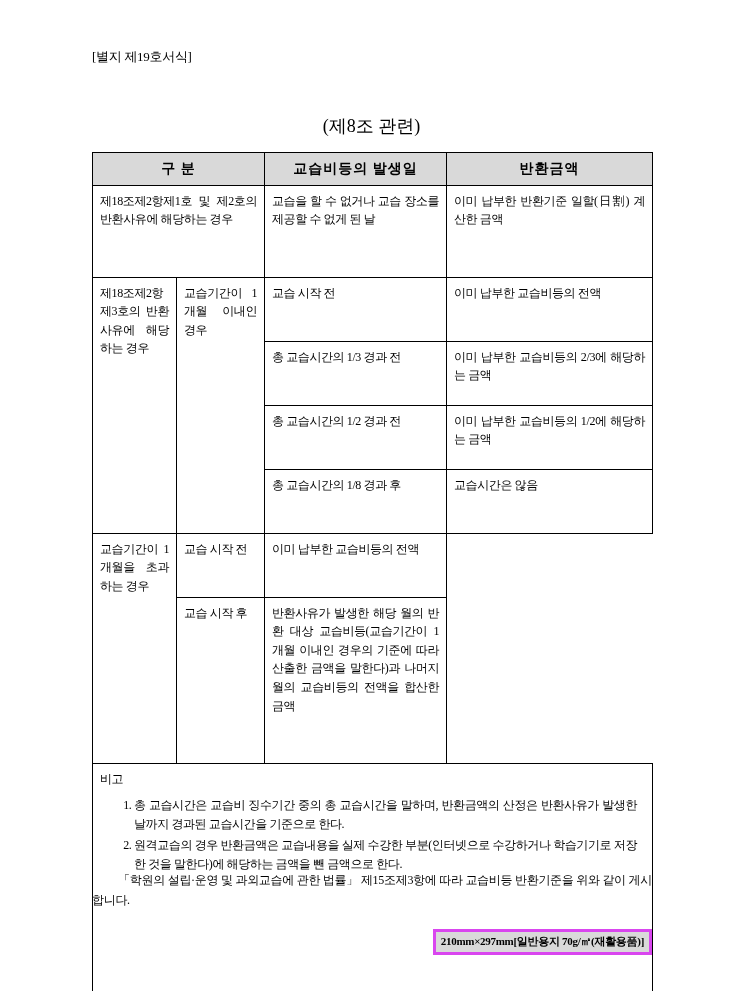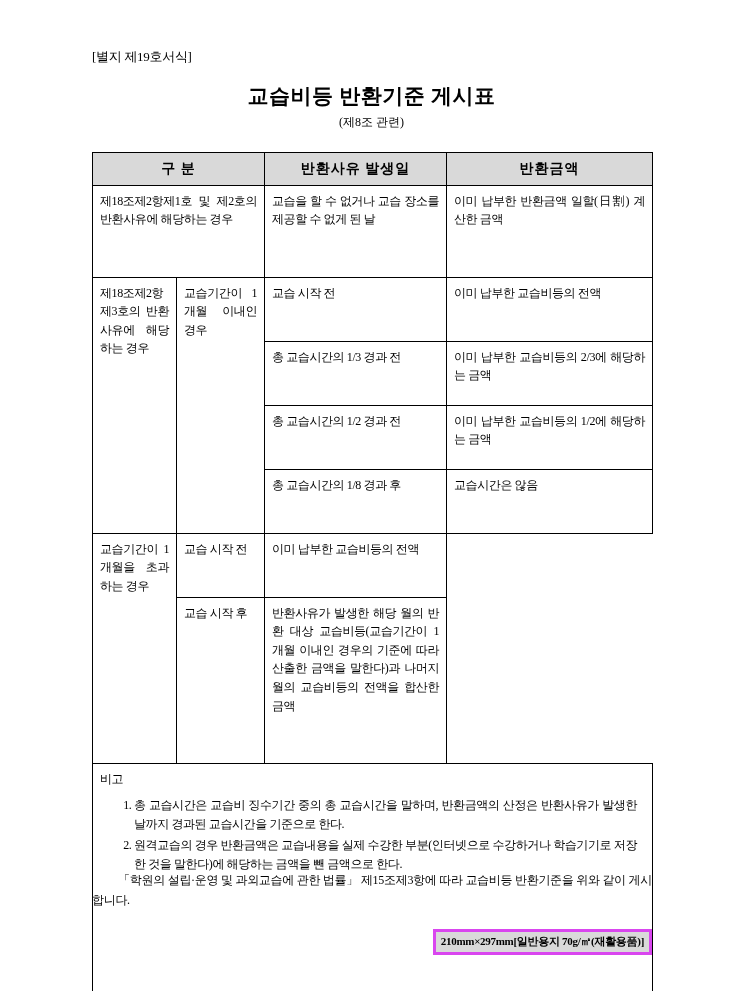--- a/index.html
+++ b/index.html
@@ -38,21 +38,21 @@
     font-size: 21px;
     font-weight: bold;
     letter-spacing: 0.5px;
   }
   .doc-subtitle {
     position: absolute;
     left: 0;
     top: 114px;
     width: 743px;
     text-align: center;
-    font-size: 12px;
+    font-size: 18px;
   }
   table.main {
     position: absolute;
     left: 92px;
     top: 152px;
     width: 560px;
     border-collapse: collapse;
     table-layout: fixed;
   }
   table.main td, table.main th {
@@ -125,42 +125,41 @@
   .w-c3 { width: 182px; }
   .w-c4 { width: 206px; }
 </style>
 </head>
 <body>
 
 <div class="page">
 
   <div class="form-id">[별지 제19호서식]</div>
 
-  <div class="doc-title">교습비등 반환기준 게시표</div>
   <div class="doc-subtitle">(제8조 관련)</div>
 
   <table class="main">
     <colgroup>
       <col class="w-c1">
         <col class="w-c2">
         <col class="w-c3">
         <col class="w-c4">
     </colgroup>
     <thead>
       <tr>
         <th colspan="2">구  분</th>
-        <th>반환사유 발생일</th>
+        <th>교습비등의 발생일</th>
         <th>반환금액</th>
       </tr>
     </thead>
     <tbody>
       <tr>
         <td colspan="2" style="height:78px">제18조제2항제1호 및 제2호의 반환사유에 해당하는 경우</td>
         <td>교습을 할 수 없거나 교습 장소를 제공할 수 없게 된 날</td>
-        <td>이미 납부한 반환금액 일할(日割) 계산한 금액</td>
+        <td>이미 납부한 반환기준 일할(日割) 계산한 금액</td>
       </tr>
       <tr>
         <td rowspan="4">제18조제2항제3호의 반환사유에 해당하는 경우</td>
         <td rowspan="4" class="center-mid">교습기간이 1개월 이내인 경우</td>
         <td style="height:50px">교습 시작 전</td>
         <td>이미 납부한 교습비등의 전액</td>
       </tr>
       <tr>
         <td style="height:50px">총 교습시간의 1/3 경과 전</td>
         <td>이미 납부한 교습비등의 2/3에 해당하는 금액</td>

